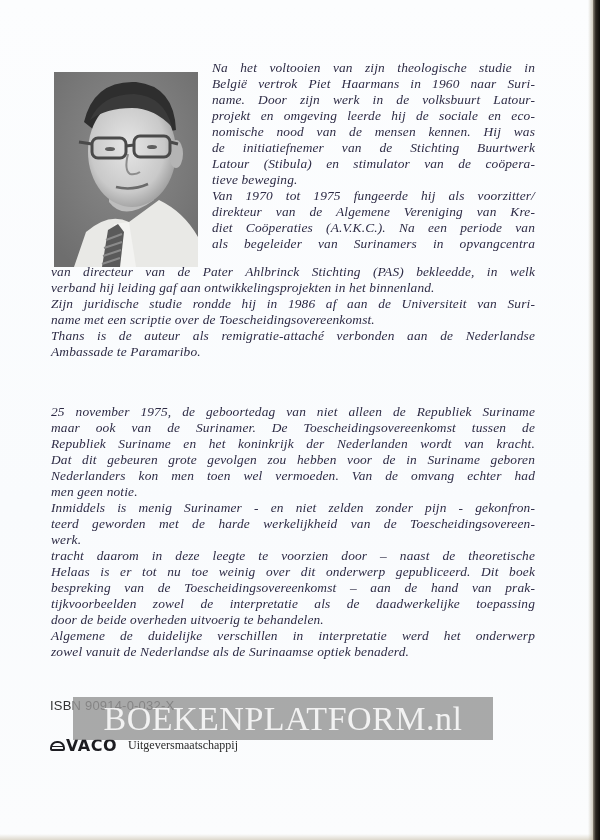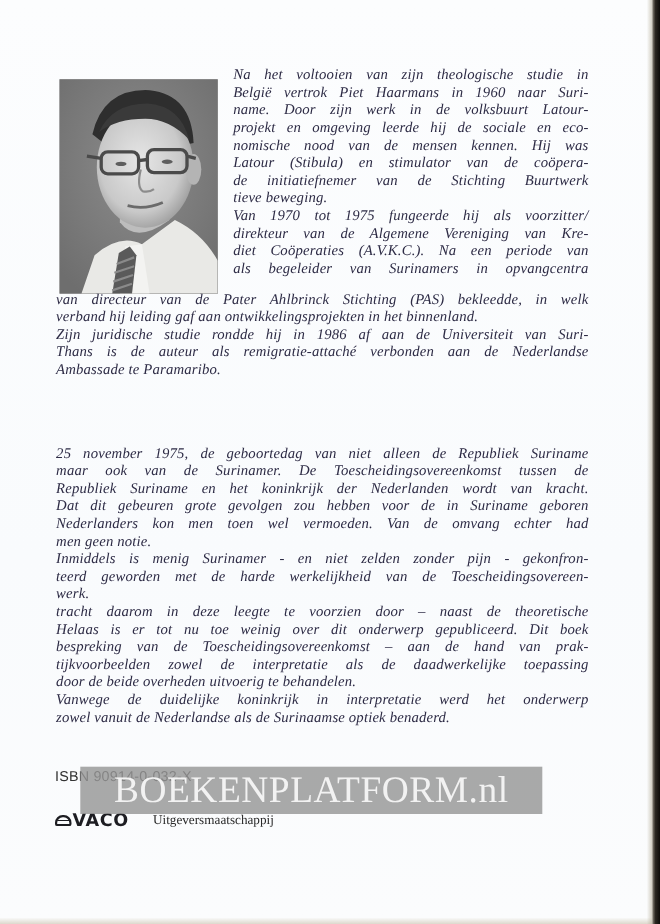--- a/index.html
+++ b/index.html
@@ -49,21 +49,21 @@
       position: absolute; left: 51px; top: 404px; width: 484px;
     }
     .line { display: block; white-space: nowrap; text-align-last: justify; text-align: justify; }
     .line.last { text-align-last: left; }
     .isbn {
       position: absolute; left: 50px; top: 698px;
       font-family: Liberation Sans, sans-serif; font-size: 13px; color: #333; letter-spacing: 0.2px;
     }
     .publisher {
       position: absolute; left: 50px; top: 736px; height: 18px;
-      display: flex; align-items: center; gap: 22px;
+      display: flex; align-items: center; gap: 11px;
     }
     .logo {
       font-family: "DejaVu Sans", sans-serif; font-weight: bold; font-size: 16px;
       color: #1d1d22; letter-spacing: 0.5px; display: flex; align-items: center;
     }
     .logo .e-mark {
       display: inline-block; width: 15px; height: 10px; border: 2.5px solid #1d1d22;
       border-radius: 7px 7px 2px 2px; border-top-width: 2.5px; box-sizing: border-box;
       margin-right: 1px; position: relative; top: 1px;
       background: linear-gradient(180deg, transparent 45%, #1d1d22 45%, #1d1d22 60%, transparent 60%);
@@ -128,53 +128,54 @@
       <path d="M62 115 Q78 119 94 112" fill="none" stroke="#6a6a6a" stroke-width="2.5"></path>
     </svg>
   </div>
 
   <div class="text bio-top">
     <span class="line">Na het voltooien van zijn theologische studie in</span>
     <span class="line">België vertrok Piet Haarmans in 1960 naar Suri-</span>
     <span class="line">name. Door zijn werk in de volksbuurt Latour-</span>
     <span class="line">projekt en omgeving leerde hij de sociale en eco-</span>
     <span class="line">nomische nood van de mensen kennen. Hij was</span>
+    <span class="line">de initiatiefnemer van de Stichting Buurtwerk</span>
     <span class="line">Latour (Stibula) en stimulator van de coöpera-</span>
-    <span class="line">de initiatiefnemer van de Stichting Buurtwerk</span>
     <span class="line last">tieve beweging.</span>
     <span class="line">Van 1970 tot 1975 fungeerde hij als voorzitter/</span>
     <span class="line">direkteur van de Algemene Vereniging van Kre-</span>
     <span class="line">diet Coöperaties (A.V.K.C.). Na een periode van</span>
     <span class="line">als begeleider van Surinamers in opvangcentra</span>
   </div>
 
   <div class="text bio-bottom">
     <span class="line">van directeur van de Pater Ahlbrinck Stichting (PAS) bekleedde, in welk</span>
     <span class="line last">verband hij leiding gaf aan ontwikkelingsprojekten in het binnenland.</span>
     <span class="line">Zijn juridische studie rondde hij in 1986 af aan de Universiteit van Suri-</span>
+    <span class="line last">name met een scriptie over de Toescheidingsovereenkomst.</span>
     <span class="line">Thans is de auteur als remigratie-attaché verbonden aan de Nederlandse</span>
     <span class="line last">Ambassade te Paramaribo.</span>
   </div>
 
   <div class="text summary">
     <span class="line">25 november 1975, de geboortedag van niet alleen de Republiek Suriname</span>
     <span class="line">maar ook van de Surinamer. De Toescheidingsovereenkomst tussen de</span>
     <span class="line">Republiek Suriname en het koninkrijk der Nederlanden wordt van kracht.</span>
     <span class="line">Dat dit gebeuren grote gevolgen zou hebben voor de in Suriname geboren</span>
     <span class="line">Nederlanders kon men toen wel vermoeden. Van de omvang echter had</span>
     <span class="line last">men geen notie.</span>
     <span class="line">Inmiddels is menig Surinamer - en niet zelden zonder pijn - gekonfron-</span>
     <span class="line">teerd geworden met de harde werkelijkheid van de Toescheidingsovereen-</span>
     <span class="line last">werk.</span>
     <span class="line">tracht daarom in deze leegte te voorzien door – naast de theoretische</span>
     <span class="line">Helaas is er tot nu toe weinig over dit onderwerp gepubliceerd. Dit boek</span>
     <span class="line">bespreking van de Toescheidingsovereenkomst – aan de hand van prak-</span>
     <span class="line">tijkvoorbeelden zowel de interpretatie als de daadwerkelijke toepassing</span>
     <span class="line last">door de beide overheden uitvoerig te behandelen.</span>
-    <span class="line">Vanwege de duidelijke koninkrijk in interpretatie werd het onderwerp</span>
+    <span class="line">Algemene de duidelijke verschillen in interpretatie werd het onderwerp</span>
     <span class="line last">zowel vanuit de Nederlandse als de Surinaamse optiek benaderd.</span>
   </div>
 
   <div class="isbn">ISBN 90914-0-032-X</div>
 
   <div class="publisher">
     <span class="logo">
       <span class="e-mark"></span>
       <span>VACO</span>
     </span>

